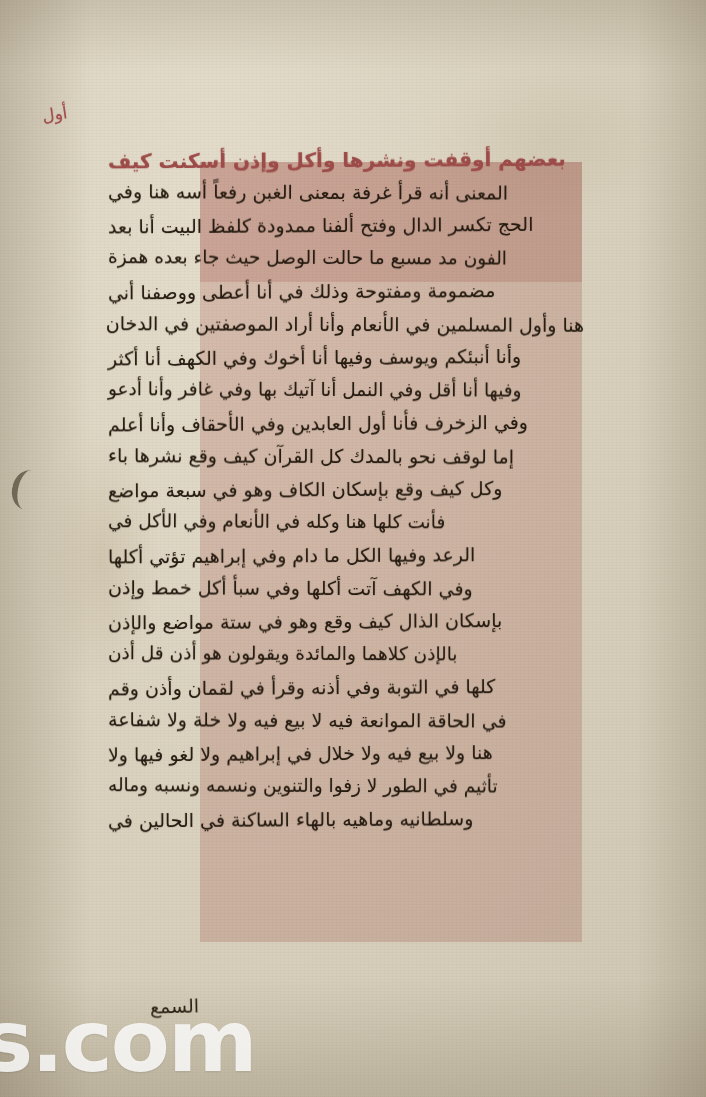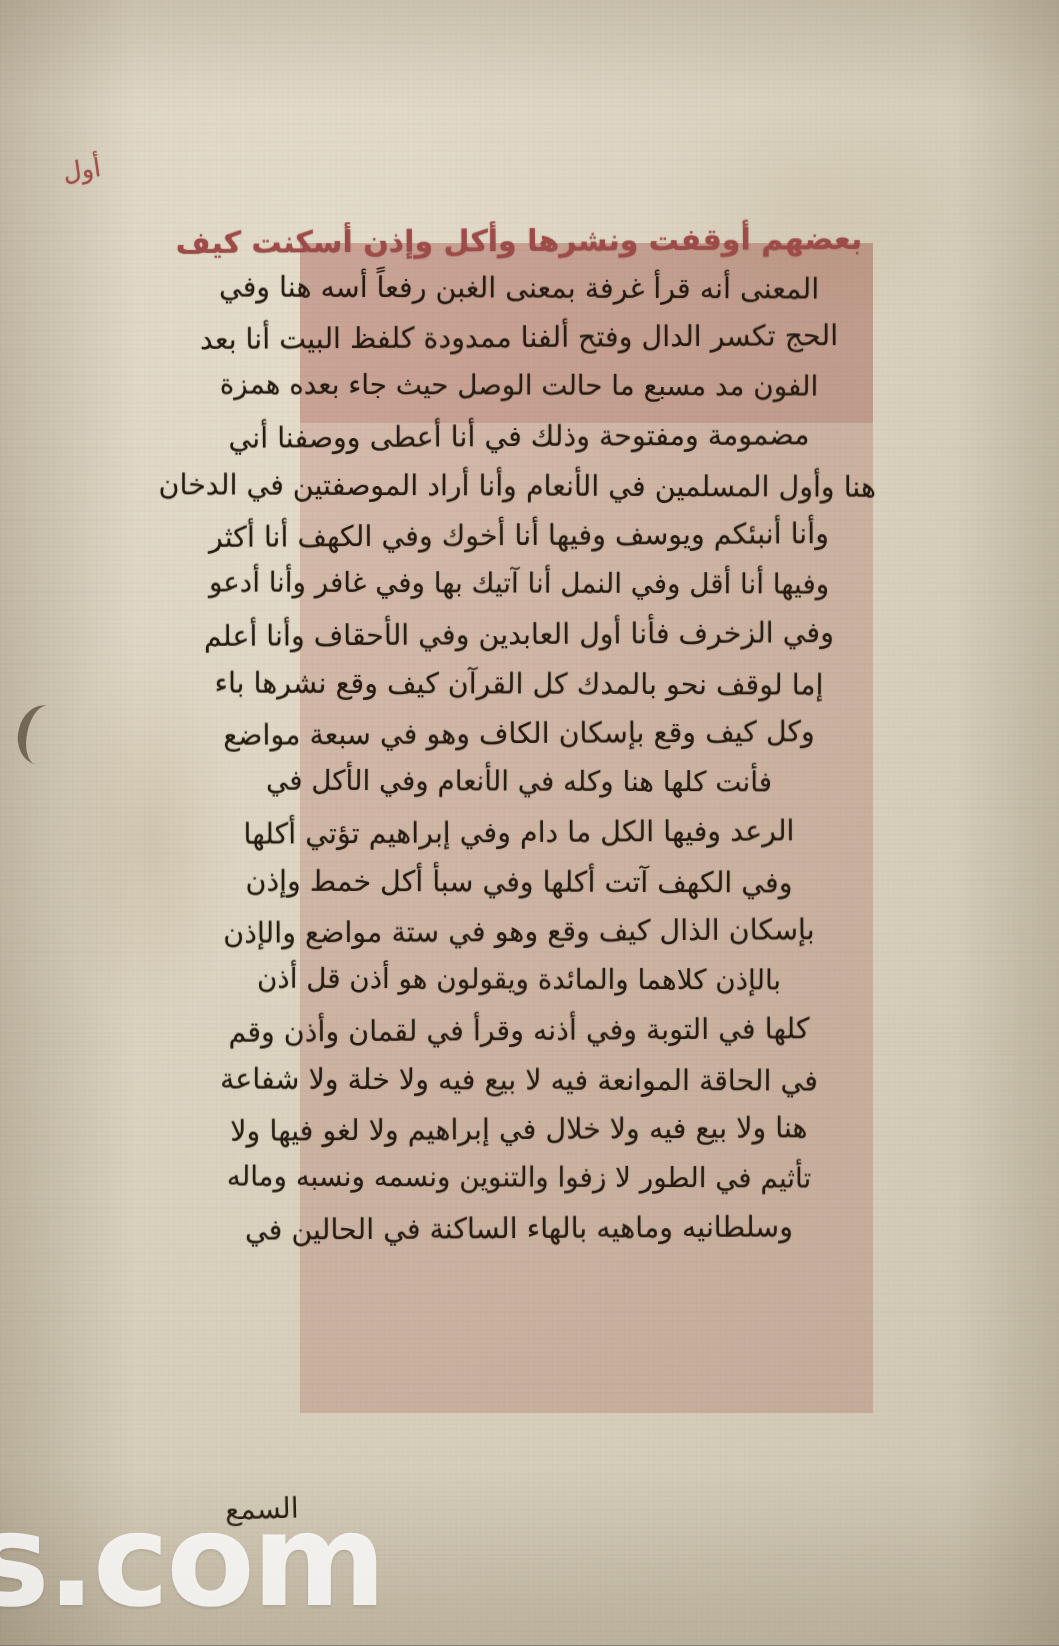--- a/index.html
+++ b/index.html
@@ -80,21 +80,21 @@
     background: rgba(212,152,150,0.30);
   }
 
   
   .text-block {
     position: absolute;
     left: 108px;
     top: 150px;
     width: 476px;
     direction: rtl;
-    text-align: center;
+    text-align: left;
   }
   .ms-line {
     position: relative;
     color: #241a10;
     font-family: "DejaVu Sans", sans-serif;
     font-size: 19px;
     line-height: 1;
     height: 33px;
     white-space: nowrap;
     letter-spacing: -0.5px;

